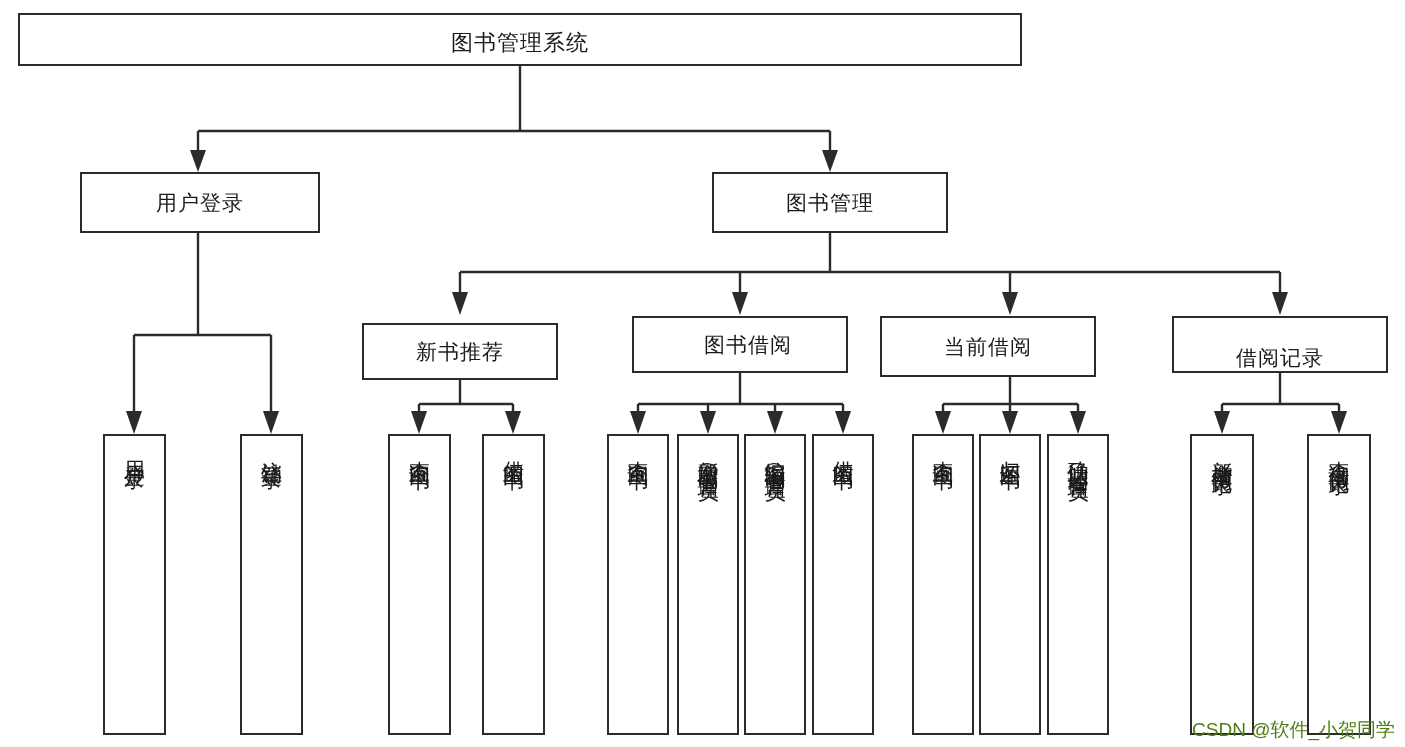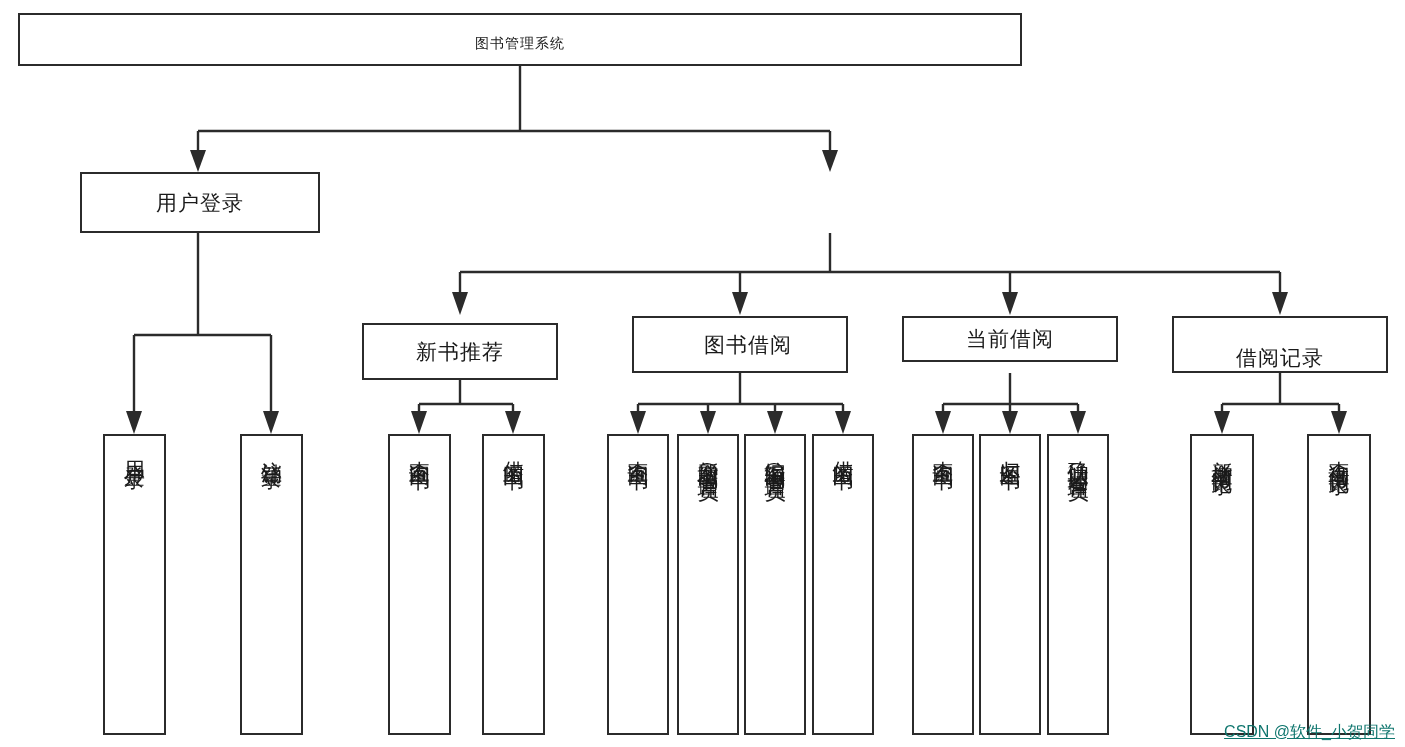--- a/index.html
+++ b/index.html
@@ -22,39 +22,38 @@
     color:#1a1a1a;
   }
   .node .lbl{
     display:block;
     line-height:1.22;
     white-space:nowrap;
     text-align:center;
   }
   
   .h .lbl{font-size:21px;letter-spacing:1px;}
-  .h.root .lbl{font-size:14px;margin-top:8px;}
+  .h.root .lbl{font-size:22px;margin-top:8px;}
   
   .v{padding:8px 0;align-items:flex-start;}
   .v .lbl{
     writing-mode:vertical-rl;
     text-orientation:upright;
     font-size:21px;
     letter-spacing:3px;
     line-height:1.05;
   }
   .watermark{
     position:absolute;
     right:10px;
     bottom:4px;
-    font-size:16px;
-    color:#0f766e;
+    font-size:19px;
+    color:#4d7c0f;
     white-space:nowrap;
     pointer-events:none;
-    text-decoration:underline;
   }
   svg.links{position:absolute;left:0;top:0;width:1405px;height:747px;}
   svg.links path,svg.links line{stroke:#2b2b2b;stroke-width:2.4;fill:none;}
   svg.links polygon{fill:#2b2b2b;}
 </style>
 </head>
 <body>
 
 <div id="canvas">
 
@@ -123,28 +122,31 @@
     <polygon points="1331,411 1347,411 1339,434"></polygon>
   </svg>
 
   <div class="node h root" style="left:18px;top:13px;width:1004px;height:53px;">
     <span class="lbl">图书管理系统</span>
   </div>
 
   <div class="node h" style="left:80px;top:172px;width:240px;height:61px;">
     <span class="lbl">用户登录</span>
   </div>
+  <div class="node h" style="left:712px;top:172px;width:236px;height:61px;">
+    <span class="lbl">图书管理</span>
+  </div>
 
   <div class="node h" style="left:362px;top:323px;width:196px;height:57px;">
     <span class="lbl">新书推荐</span>
   </div>
   <div class="node h" style="left:632px;top:316px;width:216px;height:57px;padding-left:16px;">
     <span class="lbl">图书借阅</span>
   </div>
-  <div class="node h" style="left:902px;top:316px;width:216px;height:46px;">
+  <div class="node h" style="left:880px;top:316px;width:216px;height:61px;">
     <span class="lbl">当前借阅</span>
   </div>
   <div class="node h" style="left:1172px;top:316px;width:216px;height:57px;align-items:flex-end;">
     <span class="lbl">借阅记录</span>
   </div>
 
   <div class="node v" style="left:103px;top:434px;width:63px;height:301px;">
     <span class="lbl">用户登录</span>
   </div>
   <div class="node v" style="left:240px;top:434px;width:63px;height:301px;">

